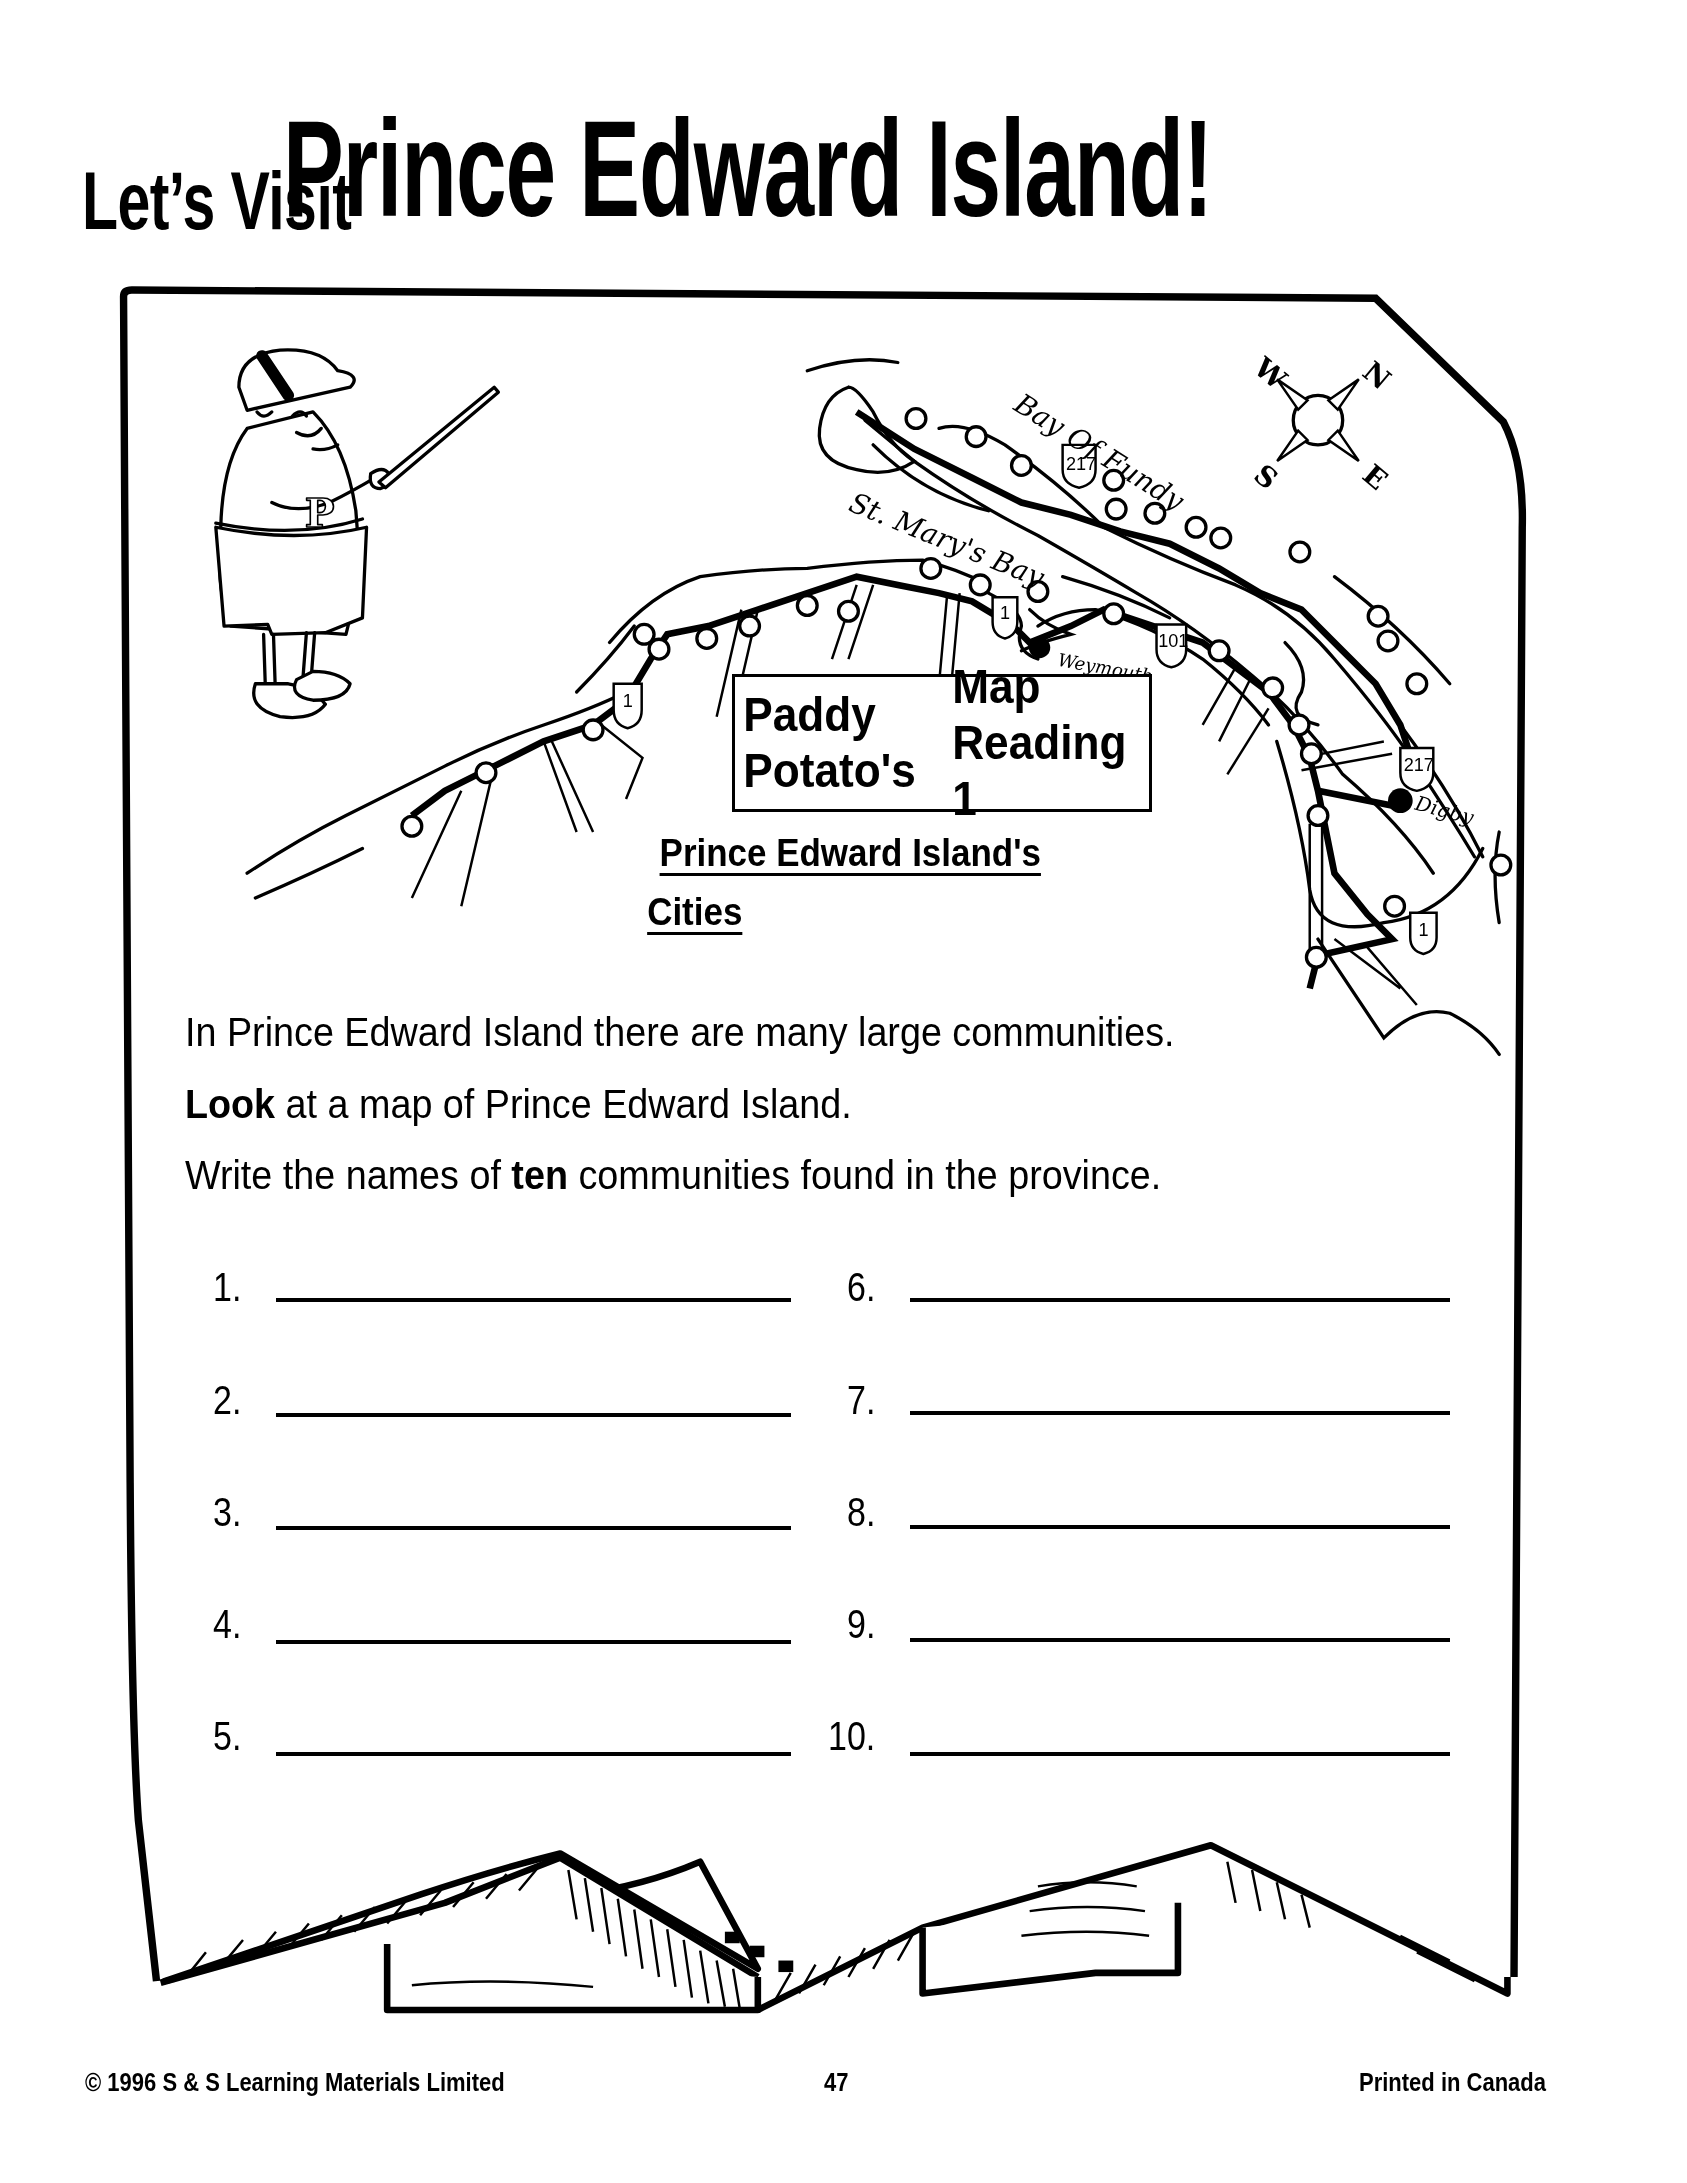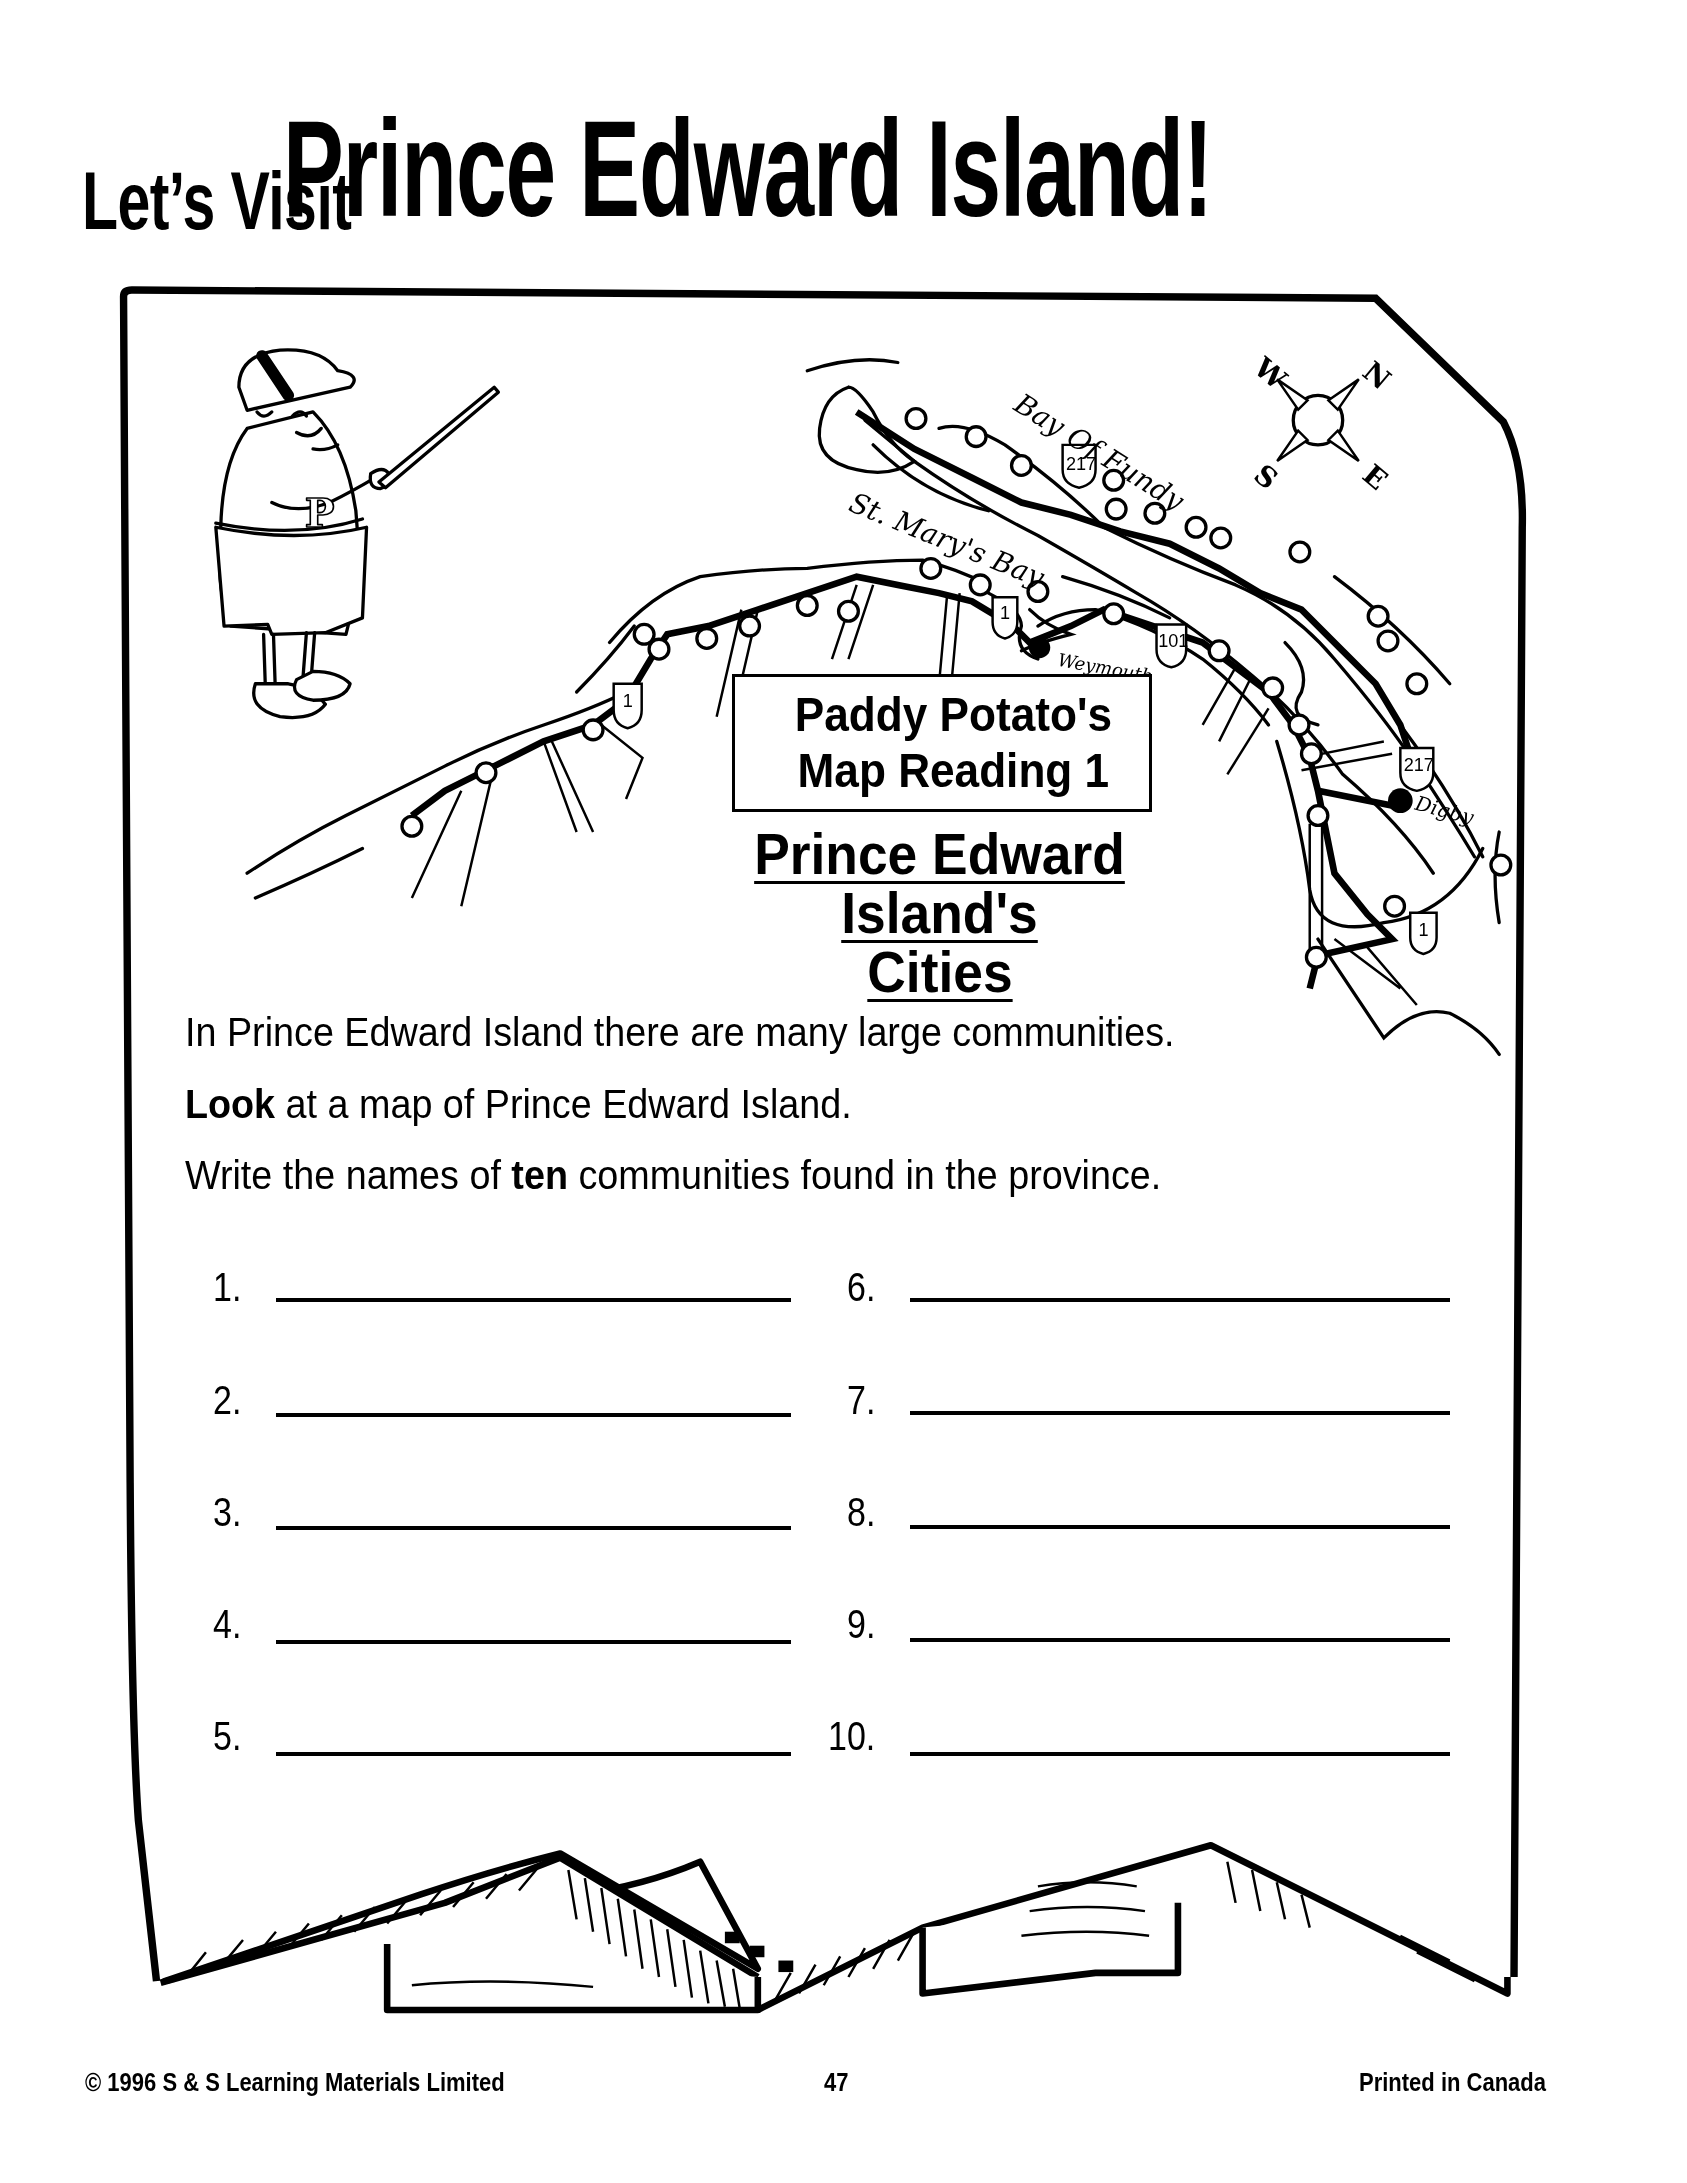--- a/index.html
+++ b/index.html
@@ -2,23 +2,23 @@
 <html style="font-size:13px"><head>
 <meta charset="utf-8">
 <style>
   html, body { margin: 0; padding: 0; background: #ffffff; }
   body { width: 1687px; height: 2183px; position: relative; overflow: hidden; font-family: "Liberation Sans", sans-serif; color: #000; }
   .abs { position: absolute; }
   .title-row { left: 82px; top: 91px; height: 157px; display: flex; align-items: flex-end; white-space: nowrap; }
   .title-small { font-family: "Liberation Sans Narrow", "Liberation Sans", sans-serif; font-weight: bold; font-size: 82px; transform: scaleX(0.72); transform-origin: left bottom; display: inline-block; letter-spacing: -0.8px; }
   .title-big { font-family: "Liberation Sans", sans-serif; font-weight: bold; font-size: 138px; transform: scaleX(0.66); transform-origin: left bottom; display: inline-block; letter-spacing: -1.6px; }
   svg.frame { position: absolute; left: 0; top: 0; }
-  .label-box { left: 732px; top: 674px; width: 420px; height: 138px; border: 3.3px solid #000; box-sizing: border-box; background: #fff; display: flex; flex-direction: column; align-items: center; justify-content: center; padding-left: 23px; }
+  .label-box { left: 732px; top: 674px; width: 420px; height: 138px; border: 3.3px solid #000; box-sizing: border-box; background: #fff; display: flex; flex-direction: row; align-items: center; justify-content: center; }
   .label-box span { font-weight: bold; font-size: 48px; line-height: 56px; transform: scaleX(0.92); }
-  .subtitle { left: 643px; top: 824px; width: 593px; text-align: center; font-weight: bold; font-size: 58px; line-height: 59px; }
+  .subtitle { left: 643px; top: 824px; width: 593px; font-weight: bold; font-size: 38px; line-height: 59px; }
   .subtitle span { text-decoration: underline; text-decoration-thickness: 3.3px; text-underline-offset: 6.6px; display: inline-block; transform: scaleX(0.92); }
   .instr { left: 185px; font-size: 41px; white-space: nowrap; transform: scaleX(0.92); transform-origin: left center; }
   .instr b { font-weight: bold; }
   .ans-num { font-size: 40px; transform: scaleX(0.85); transform-origin: left center; }
   .ans-line { height: 4.1px; background: #000; }
   .footer { top: 2068px; font-size: 25px; font-weight: bold; transform: scaleX(0.88); transform-origin: left center; white-space: nowrap; }
   .map-label { font-family: "DejaVu Serif", serif; font-style: italic; font-size: 28px; position: absolute; white-space: nowrap; }
   .shield-txt { font-family: "Liberation Sans", sans-serif; font-size: 22px; }
 </style>
 </head>

